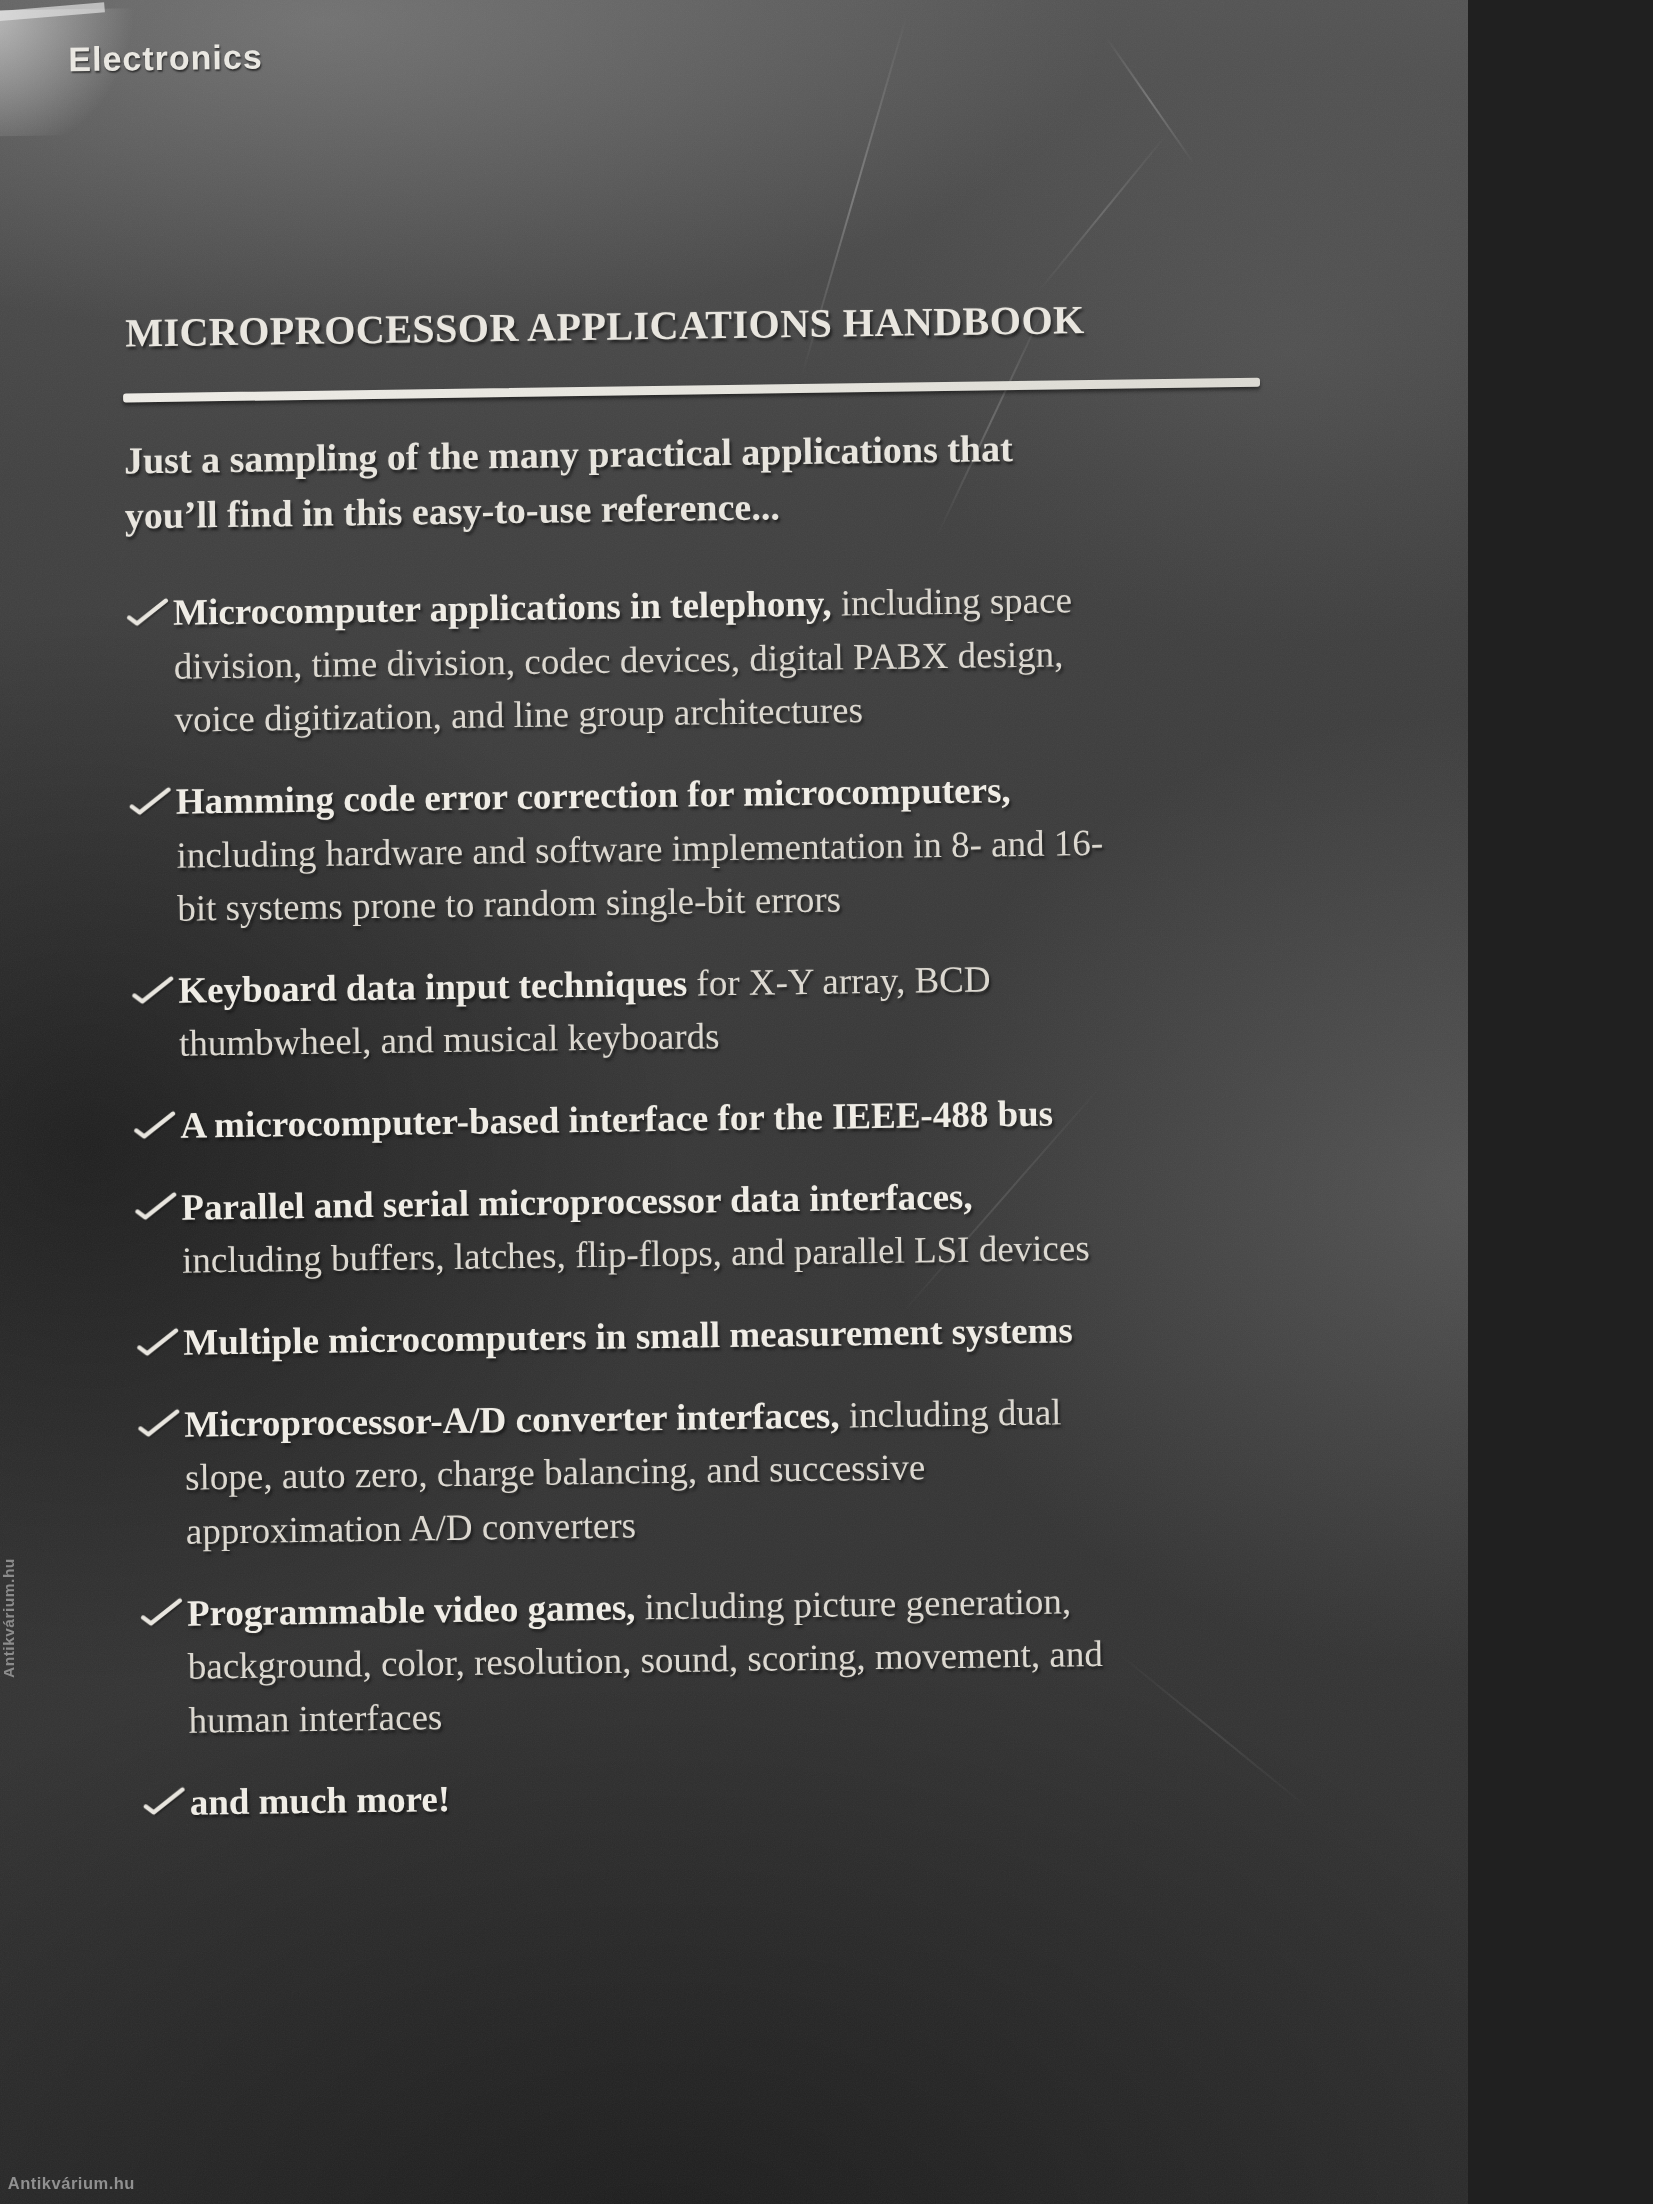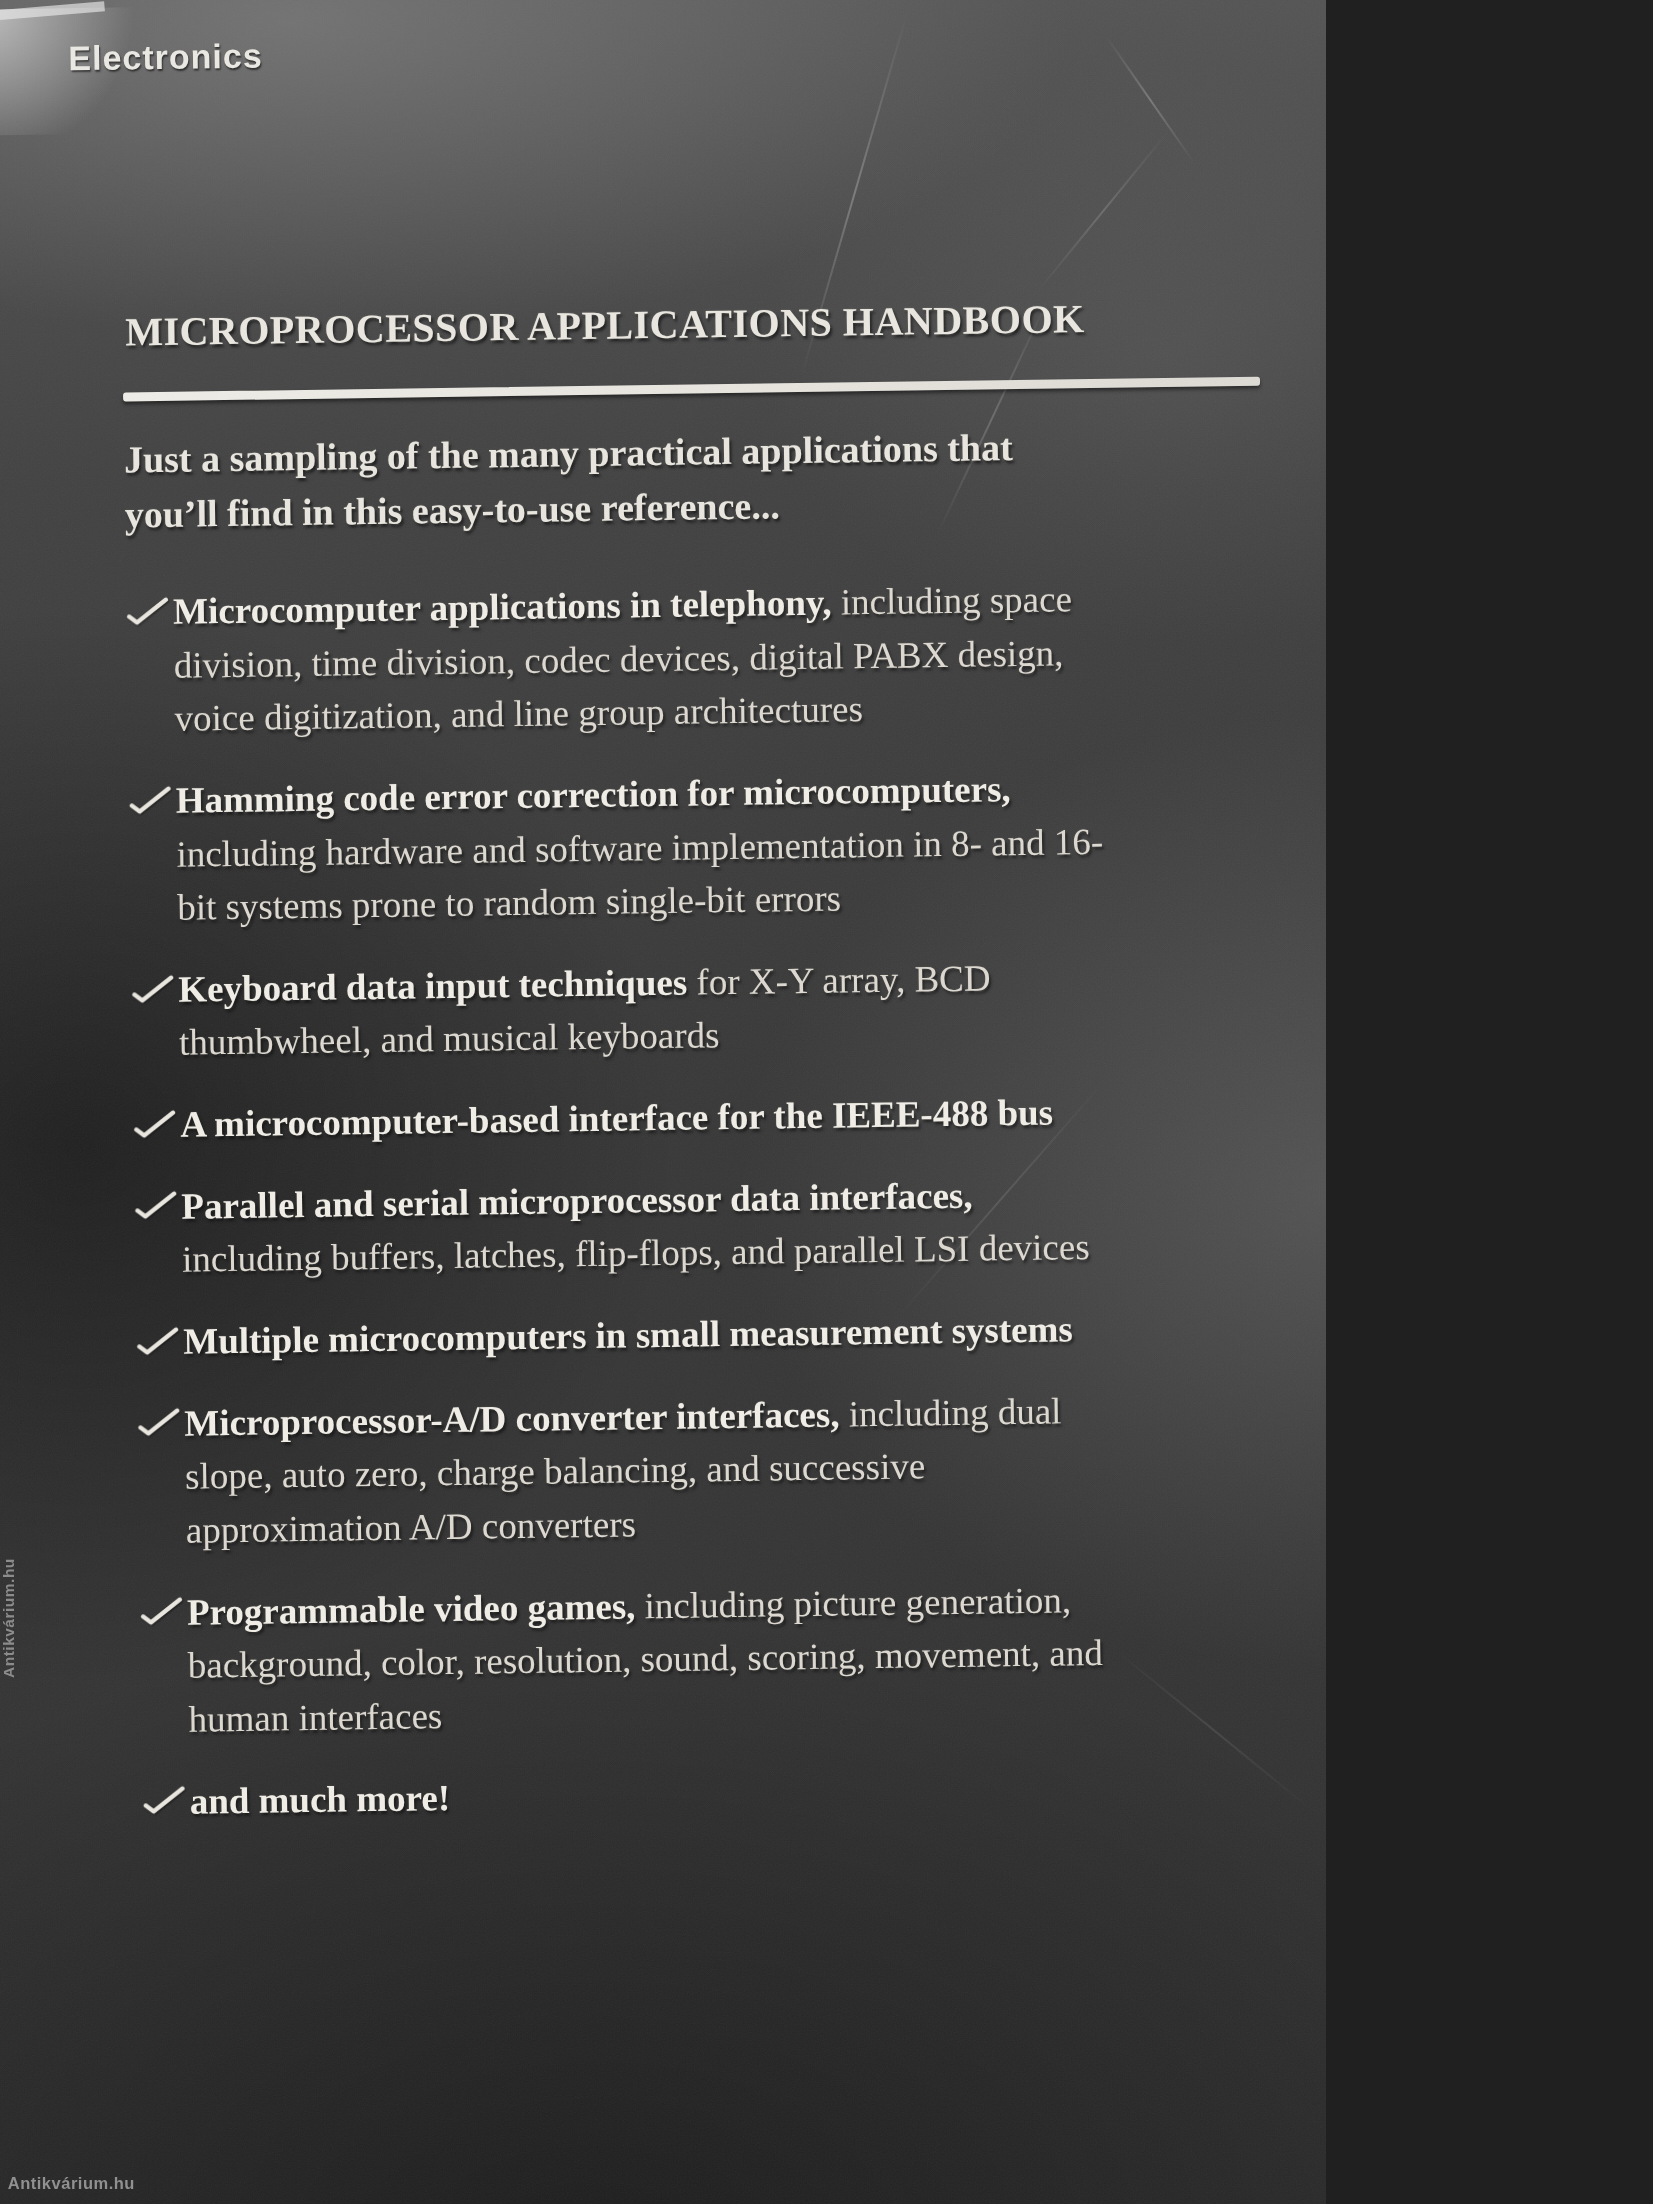--- a/index.html
+++ b/index.html
@@ -1,17 +1,17 @@
 <!DOCTYPE html>
 <html><head>
 <meta charset="utf-8">
 <style>
   html,body{margin:0;padding:0;background:#202020;}
   .cover{
-    position:relative;width:1326px;height:2205px;overflow:hidden;
+    position:relative;width:1468px;height:2205px;overflow:hidden;
     font-family:"Liberation Serif",serif;
     background:
       radial-gradient(ellipse 1261px 505px at 22% 1%, rgba(165,165,165,0.38), transparent 62%),
       radial-gradient(ellipse 922px 737px at 101% 54%, rgba(150,150,150,0.30), transparent 65%),
       radial-gradient(ellipse 679px 485px at 88% 16%, rgba(130,130,130,0.18), transparent 60%),
       radial-gradient(ellipse 970px 873px at 6% 52%, rgba(0,0,0,0.42), transparent 62%),
       radial-gradient(ellipse 1456px 922px at 45% 103%, rgba(0,0,0,0.38), transparent 72%),
       linear-gradient(180deg,#545454 0%,#424242 22%,#383838 50%,#343434 78%,#2f2f2f 100%);
   }
   .content{position:absolute;inset:0;transform:rotate(-0.8deg);}

